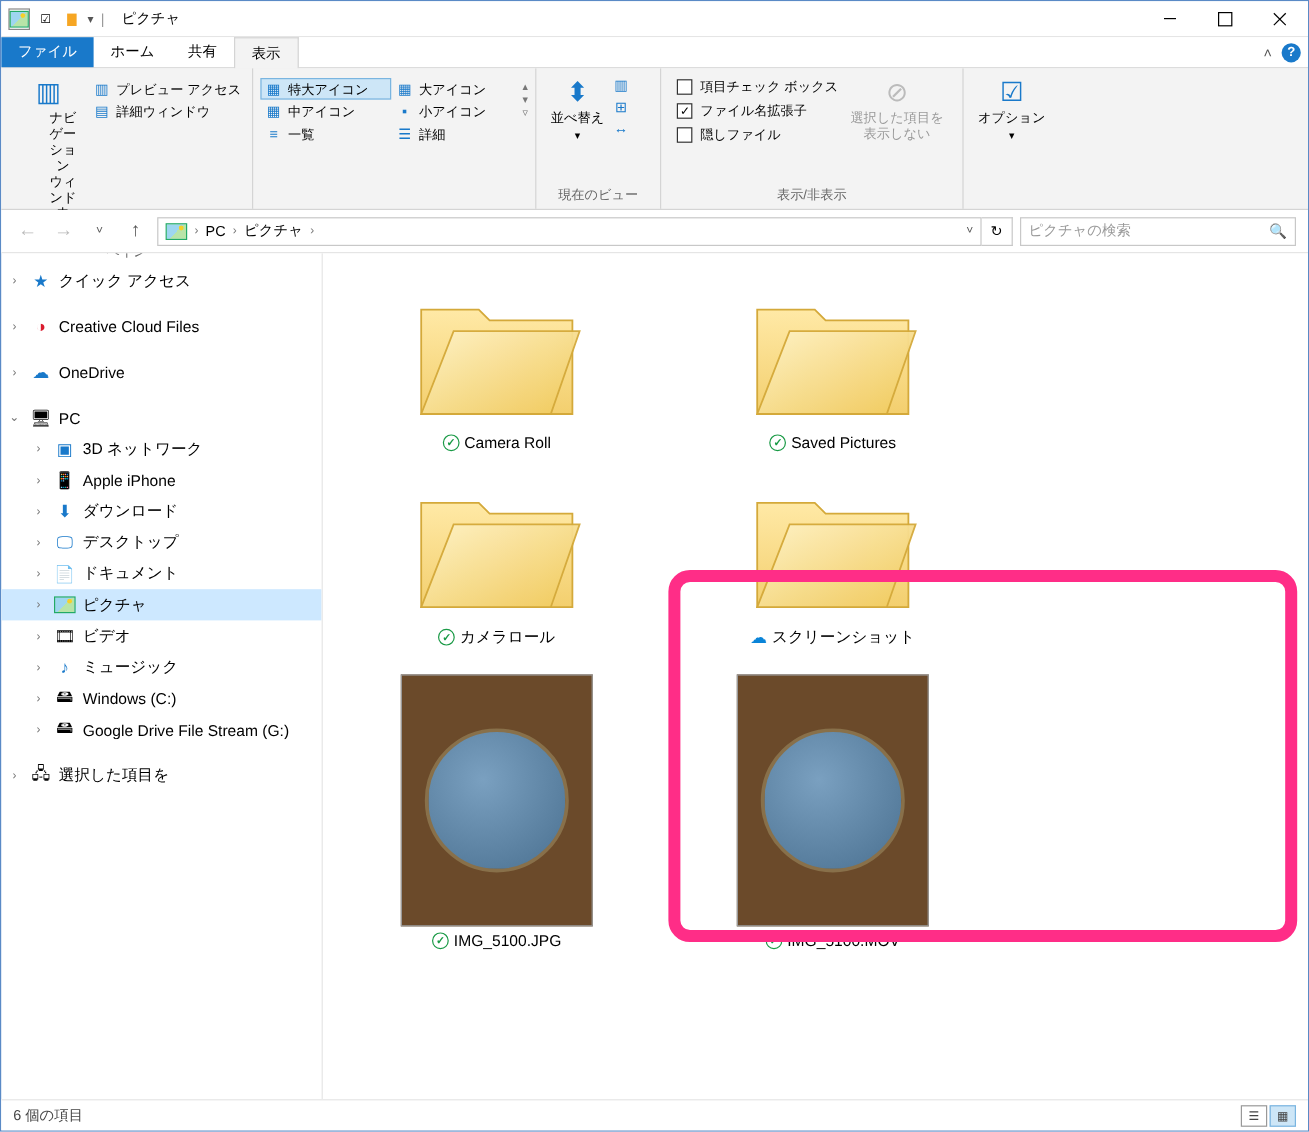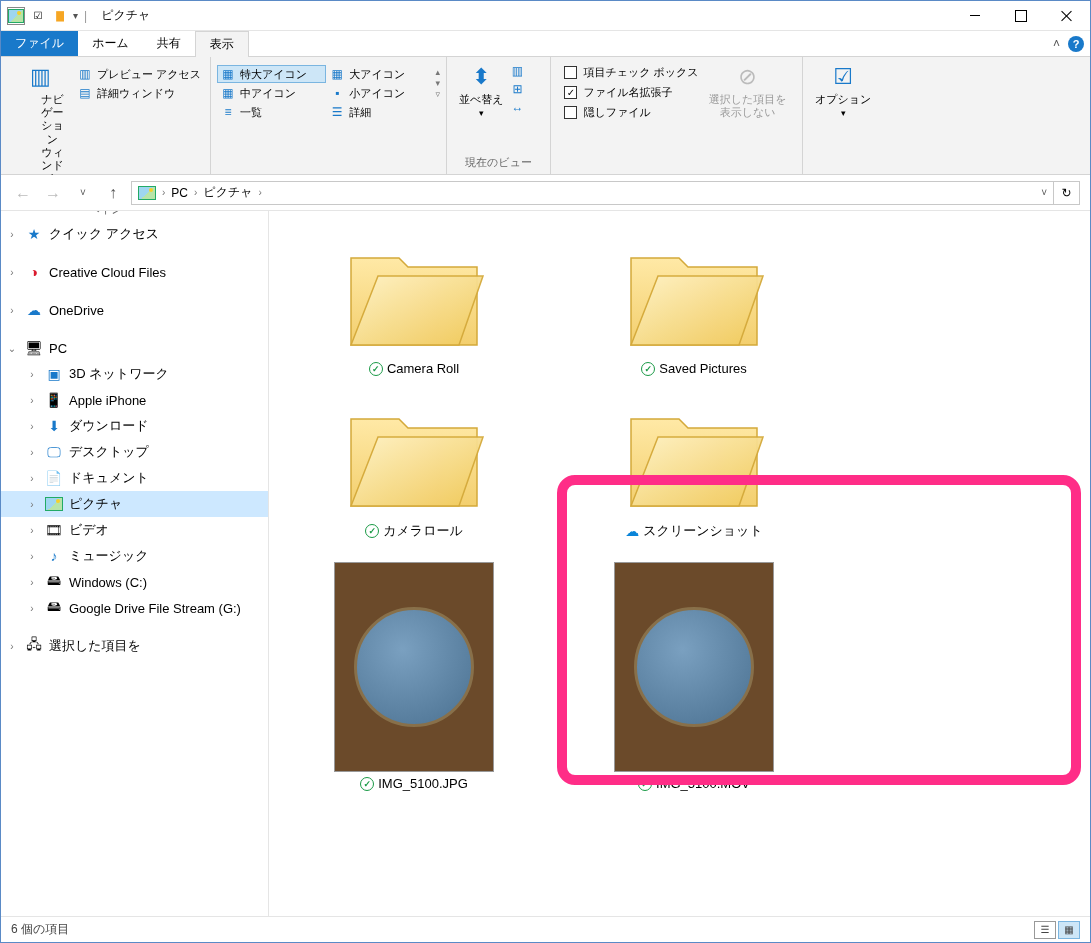--- a/index.html
+++ b/index.html
@@ -215,20 +215,21 @@
             <span class="cb"></span>
             <span>隠しファイル</span>
           </div>
       </div>
       <div class="rib-btn-v" style="color:#999; width:90px;">
         <span class="rib-ico-big" style="color:#bbb;">⊘</span>
         <span style="white-space:pre-line;">選択した項目を
 表示しない</span>
       </div>
     </div>
+    <div class="ribbon-group-label">表示/非表示</div>
   </div>
 
   <div class="ribbon-group" style="border-right:none;">
     <div class="ribbon-group-body">
       <div class="rib-btn-v">
         <span class="rib-ico-big ic-blue">☑</span>
         <span>オプション</span>
         <span style="font-size:9px;">▾</span>
       </div>
     </div>
@@ -246,20 +247,24 @@
       <span class="pic-ico"></span>
       <span class="crumb-sep">›</span>
       <span>PC</span>
       <span class="crumb-sep">›</span>
       <span>ピクチャ</span>
       <span class="crumb-sep">›</span>
       <span style="margin-left:auto; color:#555; font-size:10px;">˅</span>
     </div>
     <div class="addr-refresh">↻</div>
   </div>
+  <div class="search-box">
+    <span>ピクチャの検索</span>
+    <span style="color:#666;">🔍</span>
+  </div>
 </div>
 
 <div class="mainsplit">
 
   <div class="sidebar">
     <div class="tree-row indent-0">
         <span class="tree-arrow">›</span>
         <span class="tree-icon ic-blue">★</span>
         <span>クイック アクセス</span>
       </div>

